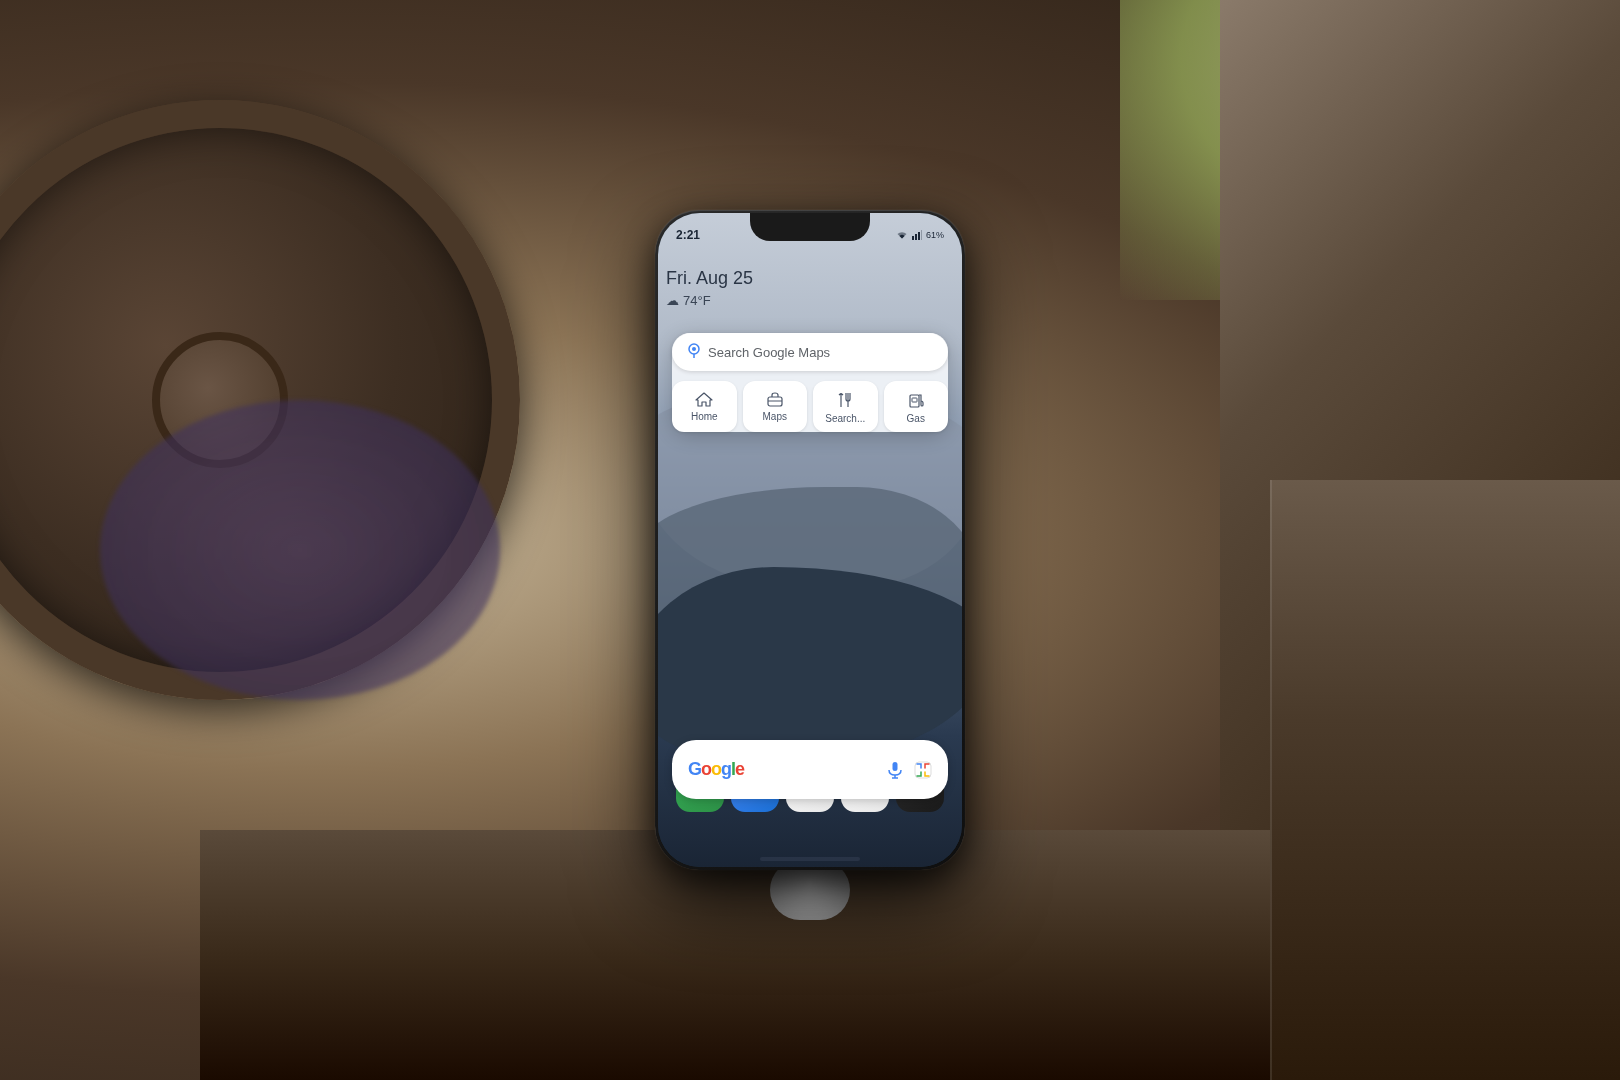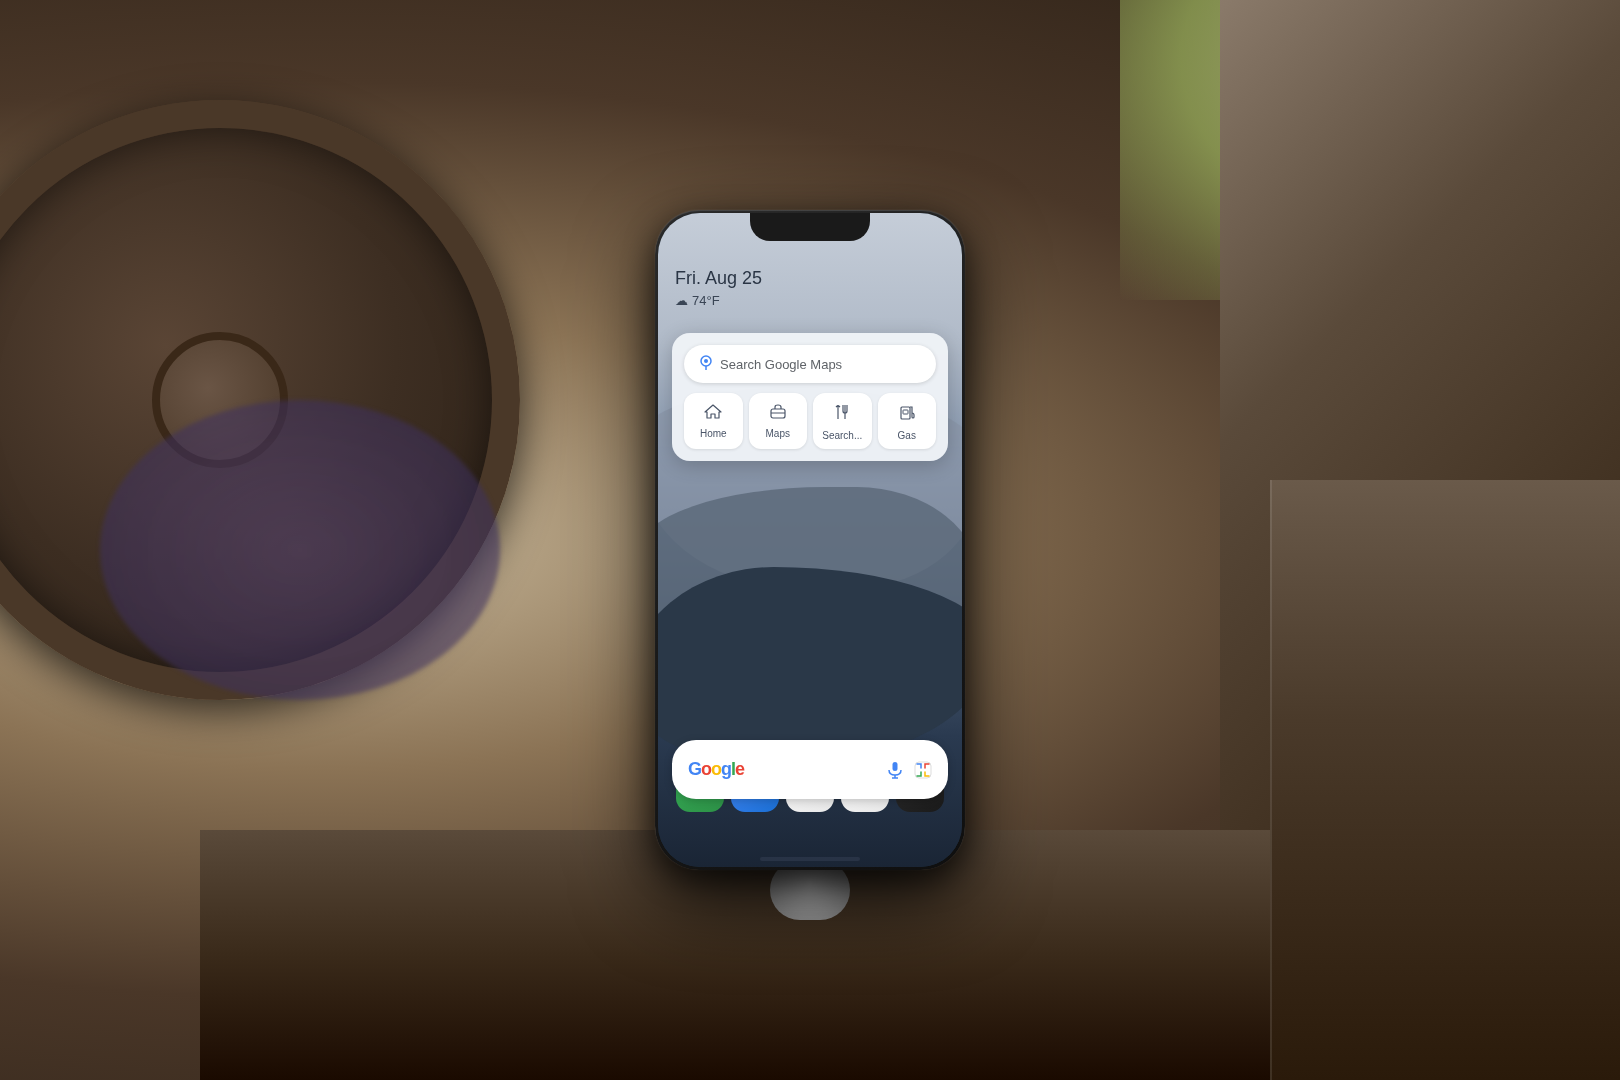--- a/index.html
+++ b/index.html
@@ -234,21 +234,21 @@
       height: 28px;
       background: #1a1a1a;
       border-radius: 0 0 20px 20px;
       z-index: 25;
     }
 
     
     .date-widget {
       position: absolute;
       top: 55px;
-      left: 17px;
+      left: 8px;
       z-index: 15;
     }
     .date-text {
       font-size: 18px;
       font-weight: 500;
       color: #2a3545;
       margin-bottom: 4px;
     }
     .weather-text {
       font-size: 13px;
@@ -259,21 +259,21 @@
     }
 
     
     .maps-widget {
       position: absolute;
       top: 120px;
       left: 14px;
       right: 14px;
       background: rgba(240,243,248,0.95);
       border-radius: 18px;
-      padding: 12px;
+      padding: 0;
       z-index: 15;
       box-shadow: 0 4px 20px rgba(0,0,0,0.2);
     }
 
     
     .maps-search {
       background: white;
       border-radius: 24px;
       padding: 10px 16px;
       display: flex;
@@ -298,21 +298,20 @@
       grid-template-columns: repeat(4, 1fr);
       gap: 6px;
     }
     .quick-btn {
       background: white;
       border-radius: 12px;
       padding: 10px 6px 8px;
       display: flex;
       flex-direction: column;
       align-items: center;
-      gap: 5px;
       box-shadow: 0 1px 3px rgba(0,0,0,0.1);
       cursor: pointer;
     }
     .quick-btn-icon {
       font-size: 16px;
       color: #4a5568;
     }
     .quick-btn-label {
       font-size: 10px;
       color: #4a5568;
@@ -404,20 +403,42 @@
     <div class="phone-screen">
 
       <div class="wallpaper">
         <div class="wave1"></div>
         <div class="wave2"></div>
         <div class="wave3"></div>
       </div>
 
       <div class="notch"></div>
 
+      <div class="status-bar">
+        <span class="status-time">2:21</span>
+        <span class="status-mid">
+          <span>○</span>
+          <span>◉</span>
+          <span>⊡</span>
+          <span>28</span>
+        </span>
+        <span class="status-icons">
+          <svg width="12" height="10" viewBox="0 0 12 10">
+            <path d="M6 8.5 L8.5 6 A3.5 3.5 0 0 0 3.5 6 Z" fill="#1a2535"></path>
+            <path d="M6 8.5 L10.5 4 A6.5 6.5 0 0 0 1.5 4 Z" fill="#1a2535" opacity="0.5"></path>
+          </svg>
+          <svg width="10" height="10" viewBox="0 0 10 10">
+            <rect x="0" y="6" width="2" height="4" fill="#1a2535"></rect>
+            <rect x="3" y="4" width="2" height="6" fill="#1a2535"></rect>
+            <rect x="6" y="2" width="2" height="8" fill="#1a2535"></rect>
+            <rect x="9" y="0" width="2" height="10" fill="#1a2535" opacity="0.3"></rect>
+          </svg>
+          <span style="font-size:9px;color:#1a2535;">61%</span>
+        </span>
+      </div>
 
       <div class="date-widget">
         <div class="date-text">Fri. Aug 25</div>
         <div class="weather-text">
           <span>☁</span>
           <span>74°F</span>
         </div>
       </div>
 
       <div class="maps-widget">

